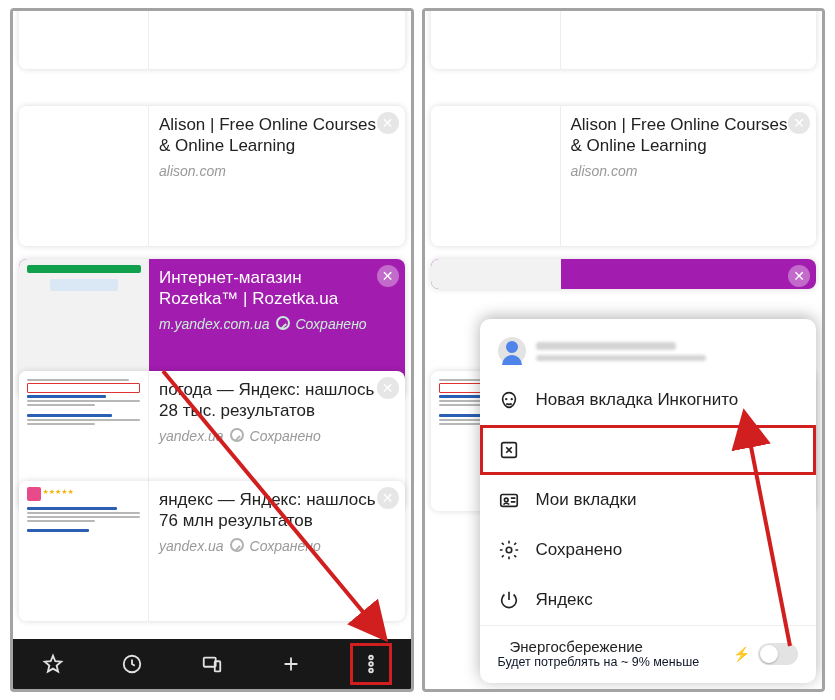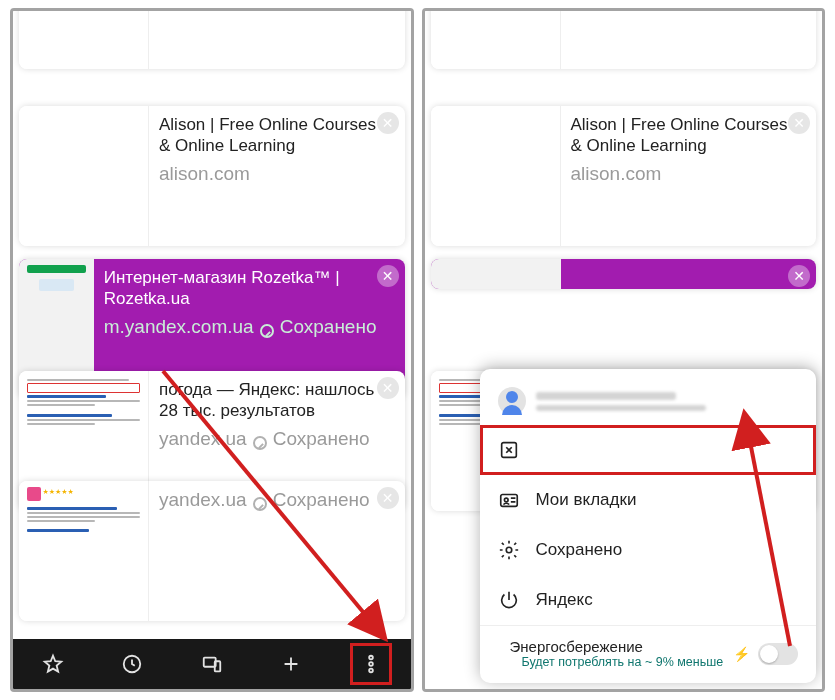--- a/index.html
+++ b/index.html
@@ -60,21 +60,21 @@
   .tabcard .thumb .stars { color:#f4b400; font-size:7px;}
 
   .tabcard .meta {
     flex: 1;
     padding: 8px 28px 8px 10px;
     display: flex;
     flex-direction: column;
     gap: 6px;
   }
   .tabcard .ttl { font-size: 17px; color: #222; font-weight: 400; line-height:1.25;}
-  .tabcard .sub { font-size: 19px; color: #9a9a9a; display:flex; align-items:flex-end; gap:6px;}
+  .tabcard .sub { font-size: 14px; color: #9a9a9a; display:flex; align-items:flex-start; gap:6px;font-style:italic;}
   .tabcard .close {
     position: absolute;
     top: 6px; right: 6px;
     width: 22px; height: 22px;
     border-radius: 50%;
     background: #e6e6e6;
     color: #fff;
     font-size: 14px;
     display: flex; align-items:center; justify-content:center;
     cursor:pointer;
@@ -136,21 +136,21 @@
   .panel .menu-item.hl { outline:3px solid #d11f1f; outline-offset:-3px;}
   .panel .menu-item .mico { width:22px; height:22px; display:flex; align-items:center; justify-content:center;}
   .panel .menu-item .mico svg { width:22px; height:22px; stroke:#222; fill:none; stroke-width:1.8;}
   .panel .energy {
     border-top:1px solid #eee;
     padding: 12px 18px 4px;
     display:flex; align-items:center;
   }
   .panel .energy .etxt { flex:1; }
   .panel .energy .et1 { font-size:15px; color:#222;margin-left:12px;}
-  .panel .energy .et2 { font-size:12.5px; color:#0f766e;margin-left:24px;}
+  .panel .energy .et2 { font-size:12.5px; color:#0f172a;}
   .toggle {
     width:40px; height:22px; border-radius:12px; background:#e3e3e3; position:relative;
   }
   .toggle::after { content:""; width:18px; height:18px; border-radius:50%; background:#fff; position:absolute; top:2px; left:2px; box-shadow:0 1px 2px rgba(0,0,0,.25);}
   .bolt { width:20px; text-align:center; color:#888; font-size:14px; margin-right:6px;}
 </style>
 </head>
 <body>
 
 <div class="phone">
@@ -222,20 +222,21 @@
     <div class="tabcard" style="top:470px">
       <div class="thumb">
         <span class="pinkico"></span> <span class="stars">★★★★★</span>
         <div style="height:4px"></div>
         <div class="tline link"></div>
         <div class="tline"></div><div class="tline"></div><div class="tline sh"></div>
         <div style="height:3px"></div>
         <div class="tline link2"></div>
       </div>
       <div class="meta">
+        <div class="ttl">яндекс — Яндекс: нашлось 76 млн результатов</div>
         <div class="sub">
           <span>yandex.ua</span>
           <span class="saved-ico"></span>
           <span>Сохранено</span>
         </div>
       </div>
       <div class="close">✕</div>
     </div>
   </div>
 
@@ -331,20 +332,31 @@
 
     <div class="panel">
       <div class="user">
         <div class="avatar"></div>
         <div style="flex:1">
           <div class="blurline" style="width:140px; margin-bottom:5px;"></div>
           <div class="blurline" style="width:170px; height:6px;"></div>
         </div>
       </div>
 
+      <div class="menu-item">
+        <span class="mico">
+          <svg viewBox="0 0 24 24">
+              <path d="M12 4c4 0 7 3 7 7 0 5-4 9-7 9s-7-4-7-9c0-4 3-7 7-7z"></path>
+              <circle cx="9" cy="11" r="1.3" fill="#222" stroke="none"></circle>
+              <circle cx="15" cy="11" r="1.3" fill="#222" stroke="none"></circle>
+              <path d="M9 16c1 1 5 1 6 0"></path>
+            </svg>
+        </span>
+        <span>Новая вкладка Инкогнито</span>
+      </div>
 
       <div class="menu-item hl">
         <span class="mico">
           <svg viewBox="0 0 24 24">
               <rect x="4" y="4" width="16" height="16" rx="2"></rect>
               <path d="M9 9l6 6M15 9l-6 6"></path>
             </svg>
         </span>
       </div>
 

